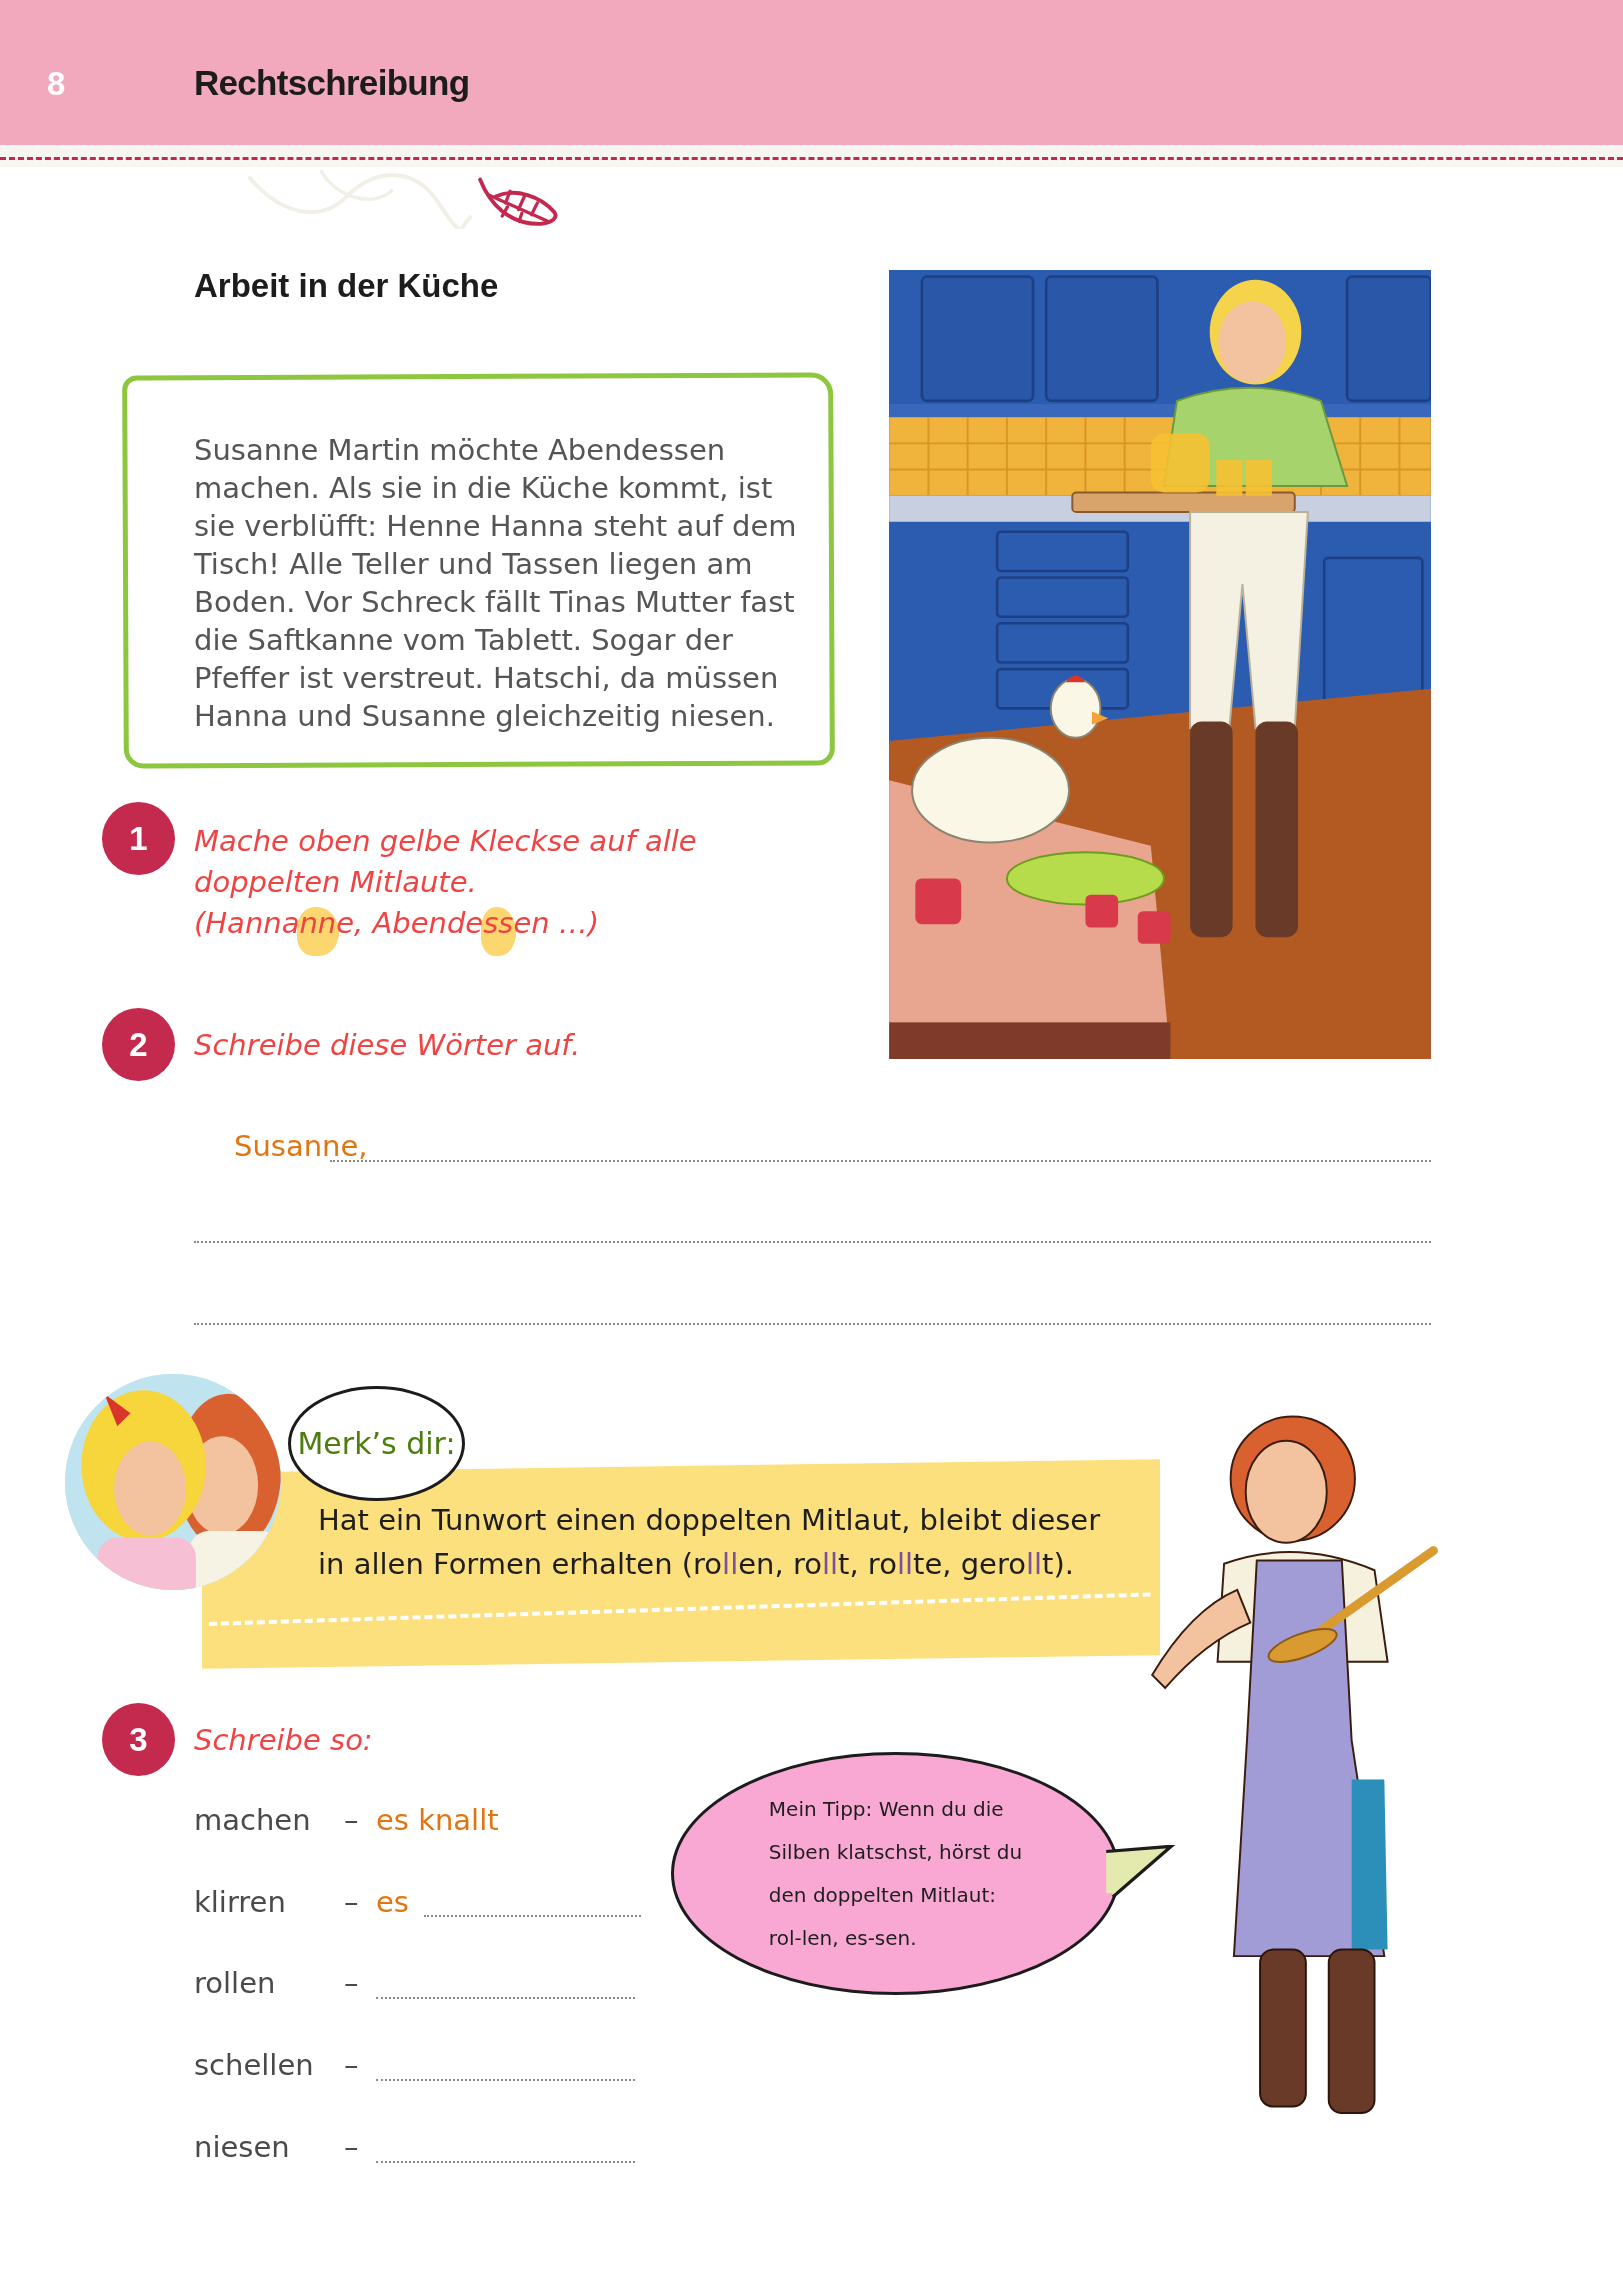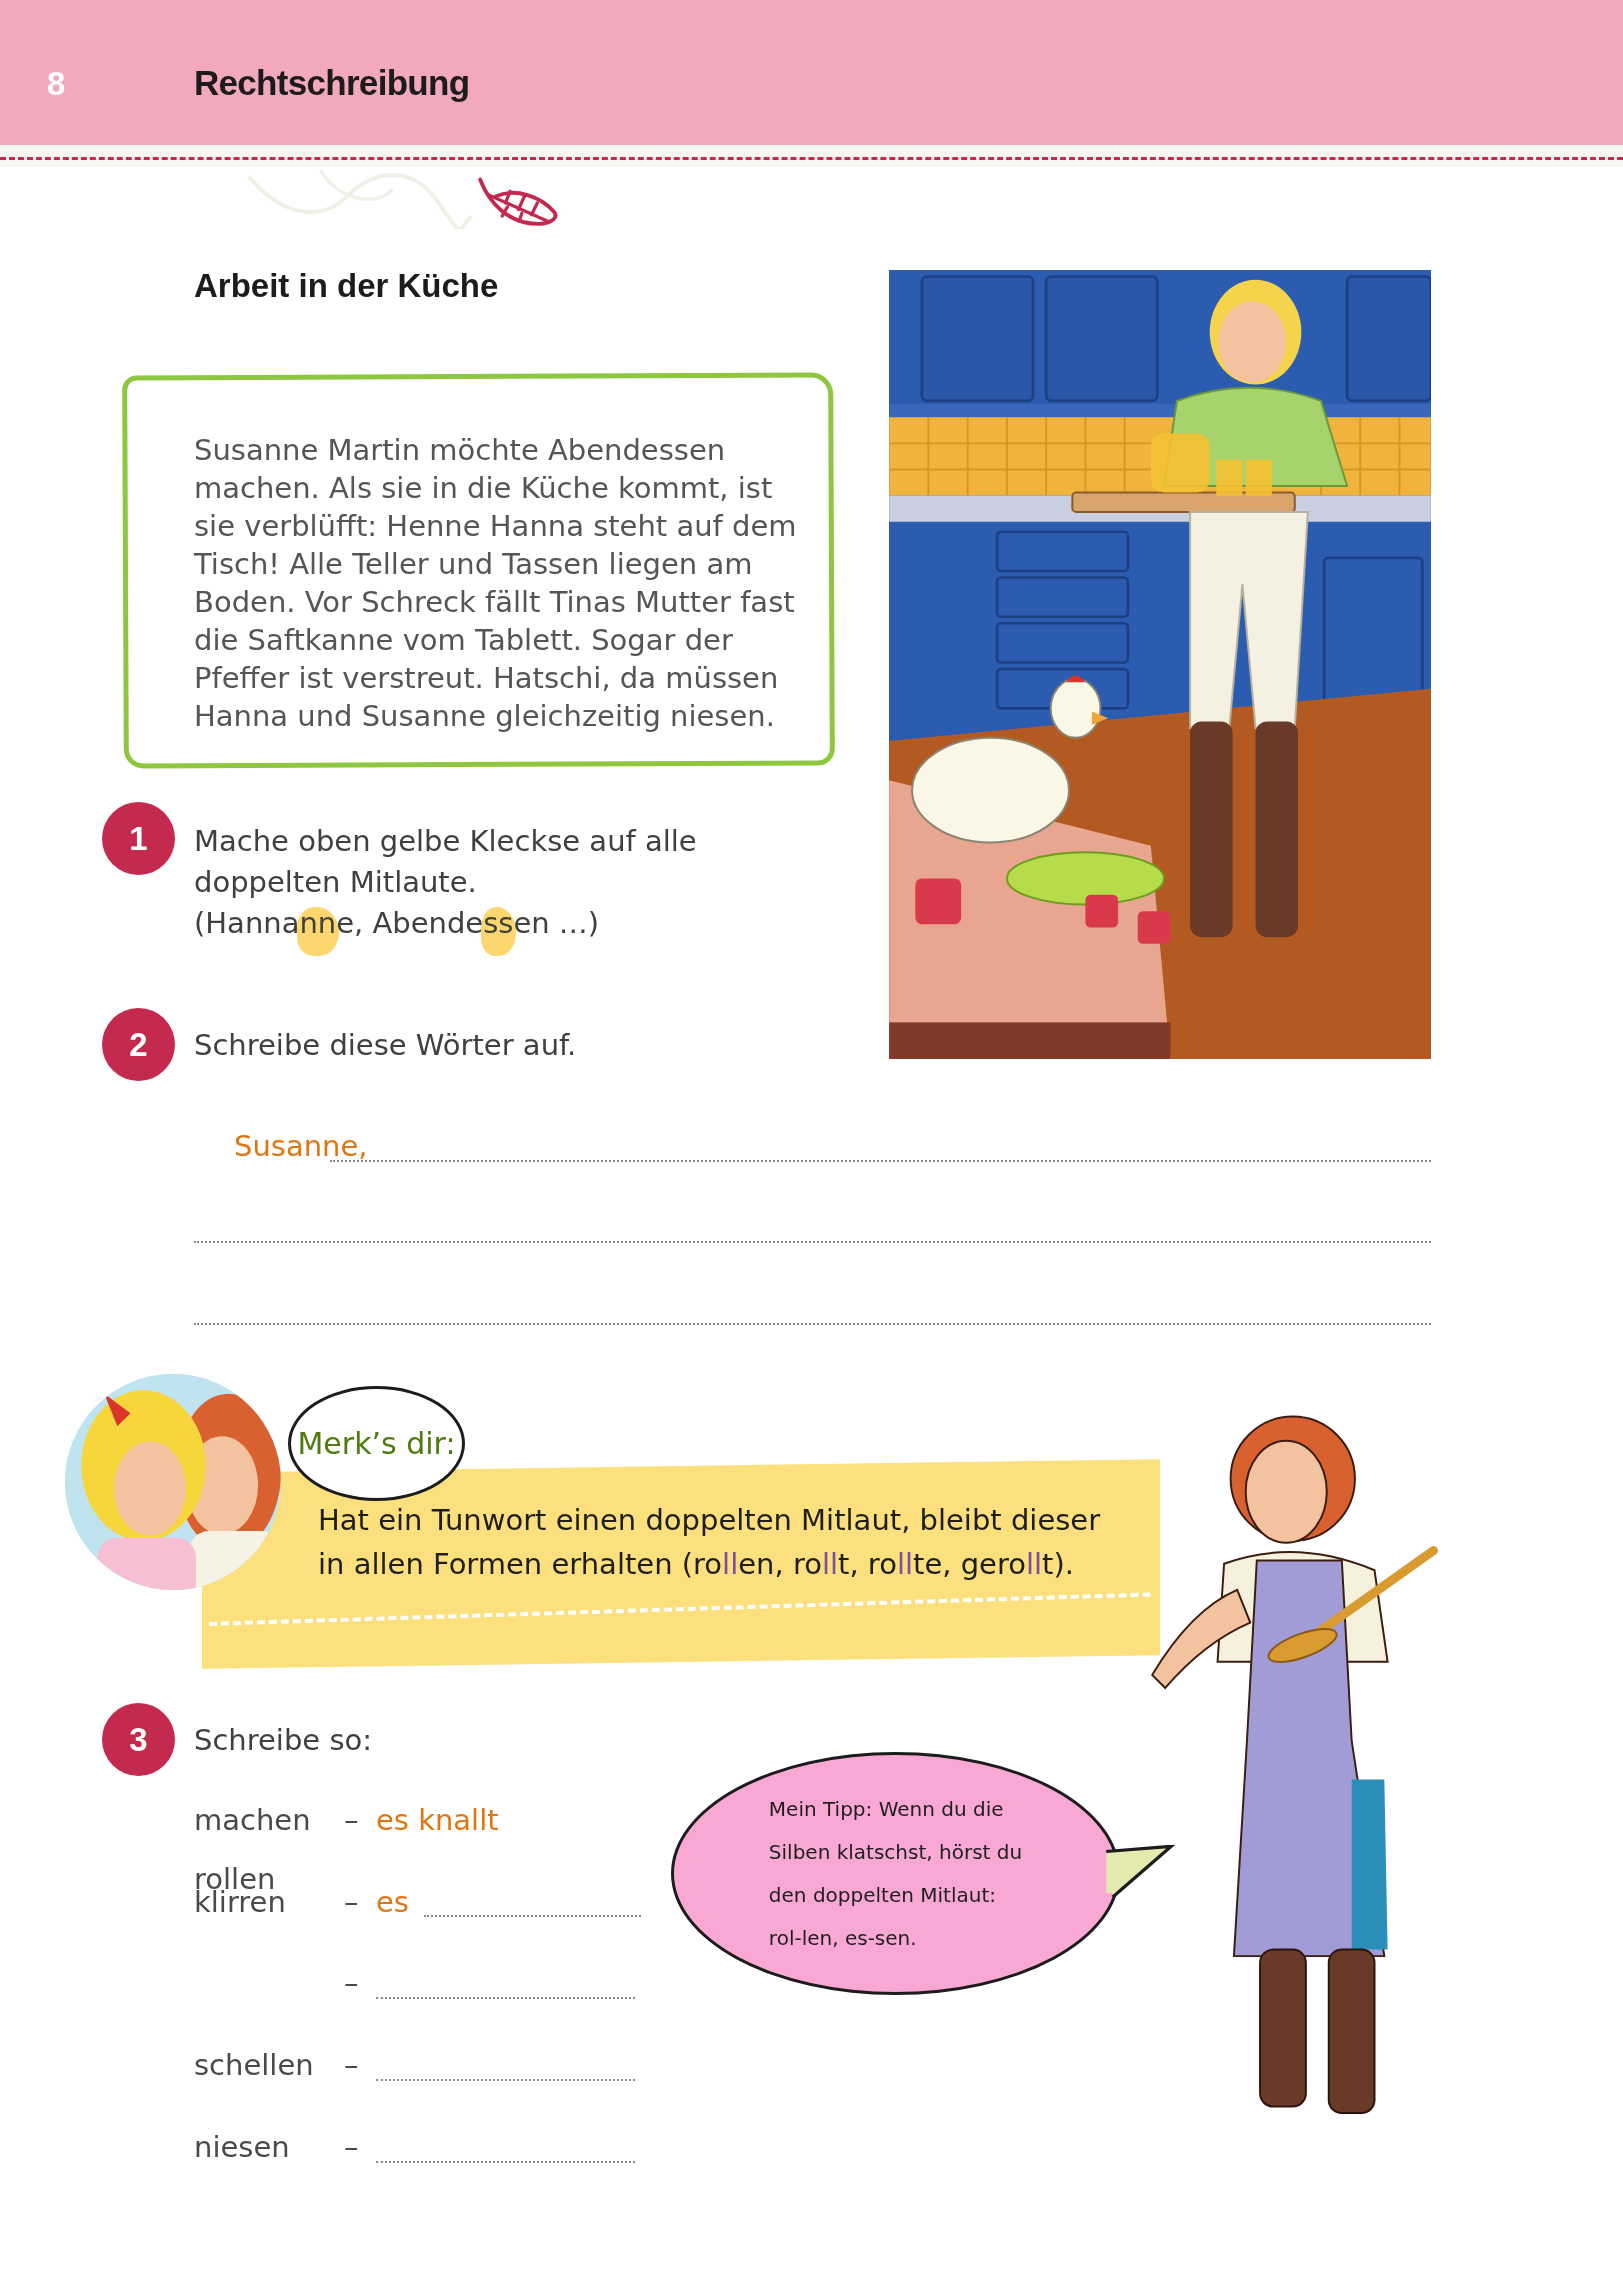--- a/index.html
+++ b/index.html
@@ -20,21 +20,21 @@
   .title { left: 194px; top: 267px; font-family: "Liberation Sans", sans-serif; font-weight: bold; font-size: 33px; color: #1c1c1c; }
 
   
   .storybox { left: 123px; top: 374px; width: 711px; height: 393px; border: 5.9px solid #8dc63f; border-radius: 14.4px 22px 17px 19.6px;
               transform: rotate(-0.25deg); box-sizing: border-box; }
   .story { left: 194px; top: 431px; width: 628px; font-size: 29px; line-height: 38px; color: #555555; }
 
   
   .badge { width: 73px; height: 73px; border-radius: 50%; background: #c42a4e; color: #fff; font-family: "Liberation Sans", sans-serif; font-weight: bold;
            font-size: 33px; display: flex; align-items: center; justify-content: center; }
-  .task-text { font-size: 29px; line-height: 41px; color: #404040; }
+  .task-text { font-size: 29px; line-height: 41px; color: #ef4444; font-style: italic; }
   .blob { display: inline-block; position: relative; }
   .blob::before { content: ""; position: absolute; left: -2.6px; right: -2.6px; top: 3.9px; bottom: -11.8px; background: #fcd66e; border-radius: 45% 55% 50% 40%; z-index: -1; }
   .blob-wrap { position: relative; z-index: 0; }
 
   
   .orange { color: #e07612; }
   .dotline { border-bottom: 2.6px dotted #8a8a8a; height: 0; }
 
   
   .kitchen { left: 889px; top: 270px; width: 542px; height: 789px; overflow: hidden; background: #2f5fb3; }
@@ -193,21 +193,21 @@
   <span>machen</span>
 </div>
 <div class="abs ex-row" style="left:344px; top:1803px;">–</div>
 <div class="abs orange" style="left:376px; top:1803px; font-size:29px;">es knallt</div>
 
 <div class="abs ex-row" style="left:194px; top:1885px;">klirren</div>
 <div class="abs ex-row" style="left:344px; top:1885px;">–</div>
 <div class="abs orange" style="left:376px; top:1885px; font-size:29px;">es</div>
 <div class="abs dotline" style="left:424px; top:1915px; width:217px;"></div>
 
-<div class="abs ex-row" style="left:194px; top:1862px;text-align:center;">rollen</div>
+<div class="abs ex-row" style="left:194px; top:1966px;text-align:center;">rollen</div>
 <div class="abs ex-row" style="left:344px; top:1966px;">–</div>
 <div class="abs dotline" style="left:376px; top:1997px; width:259px;"></div>
 
 <div class="abs ex-row" style="left:194px; top:2048px;">schellen</div>
 <div class="abs ex-row" style="left:344px; top:2048px;">–</div>
 <div class="abs dotline" style="left:376px; top:2079px; width:259px;"></div>
 
 <div class="abs ex-row" style="left:194px; top:2130px;">niesen</div>
 <div class="abs ex-row" style="left:344px; top:2130px;">–</div>
 <div class="abs dotline" style="left:376px; top:2161px; width:259px;"></div>

